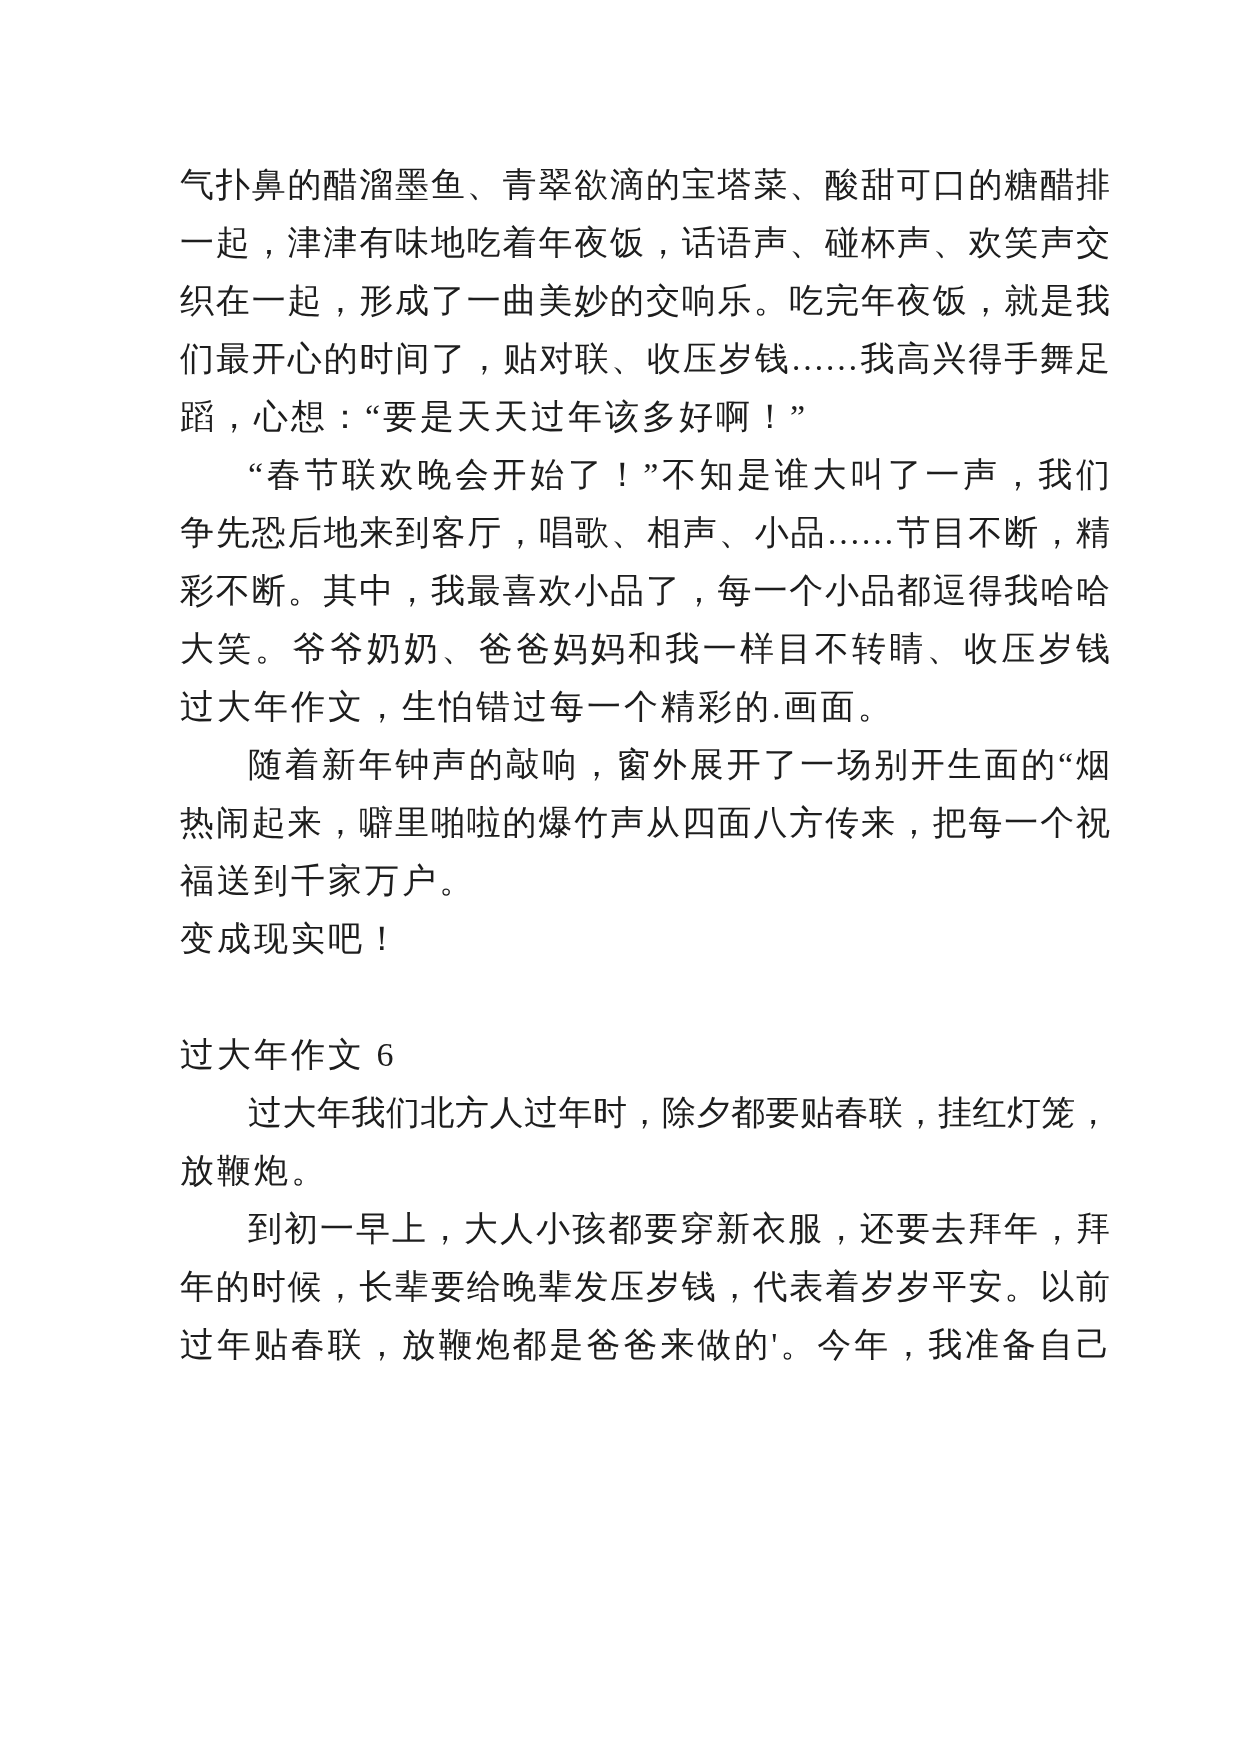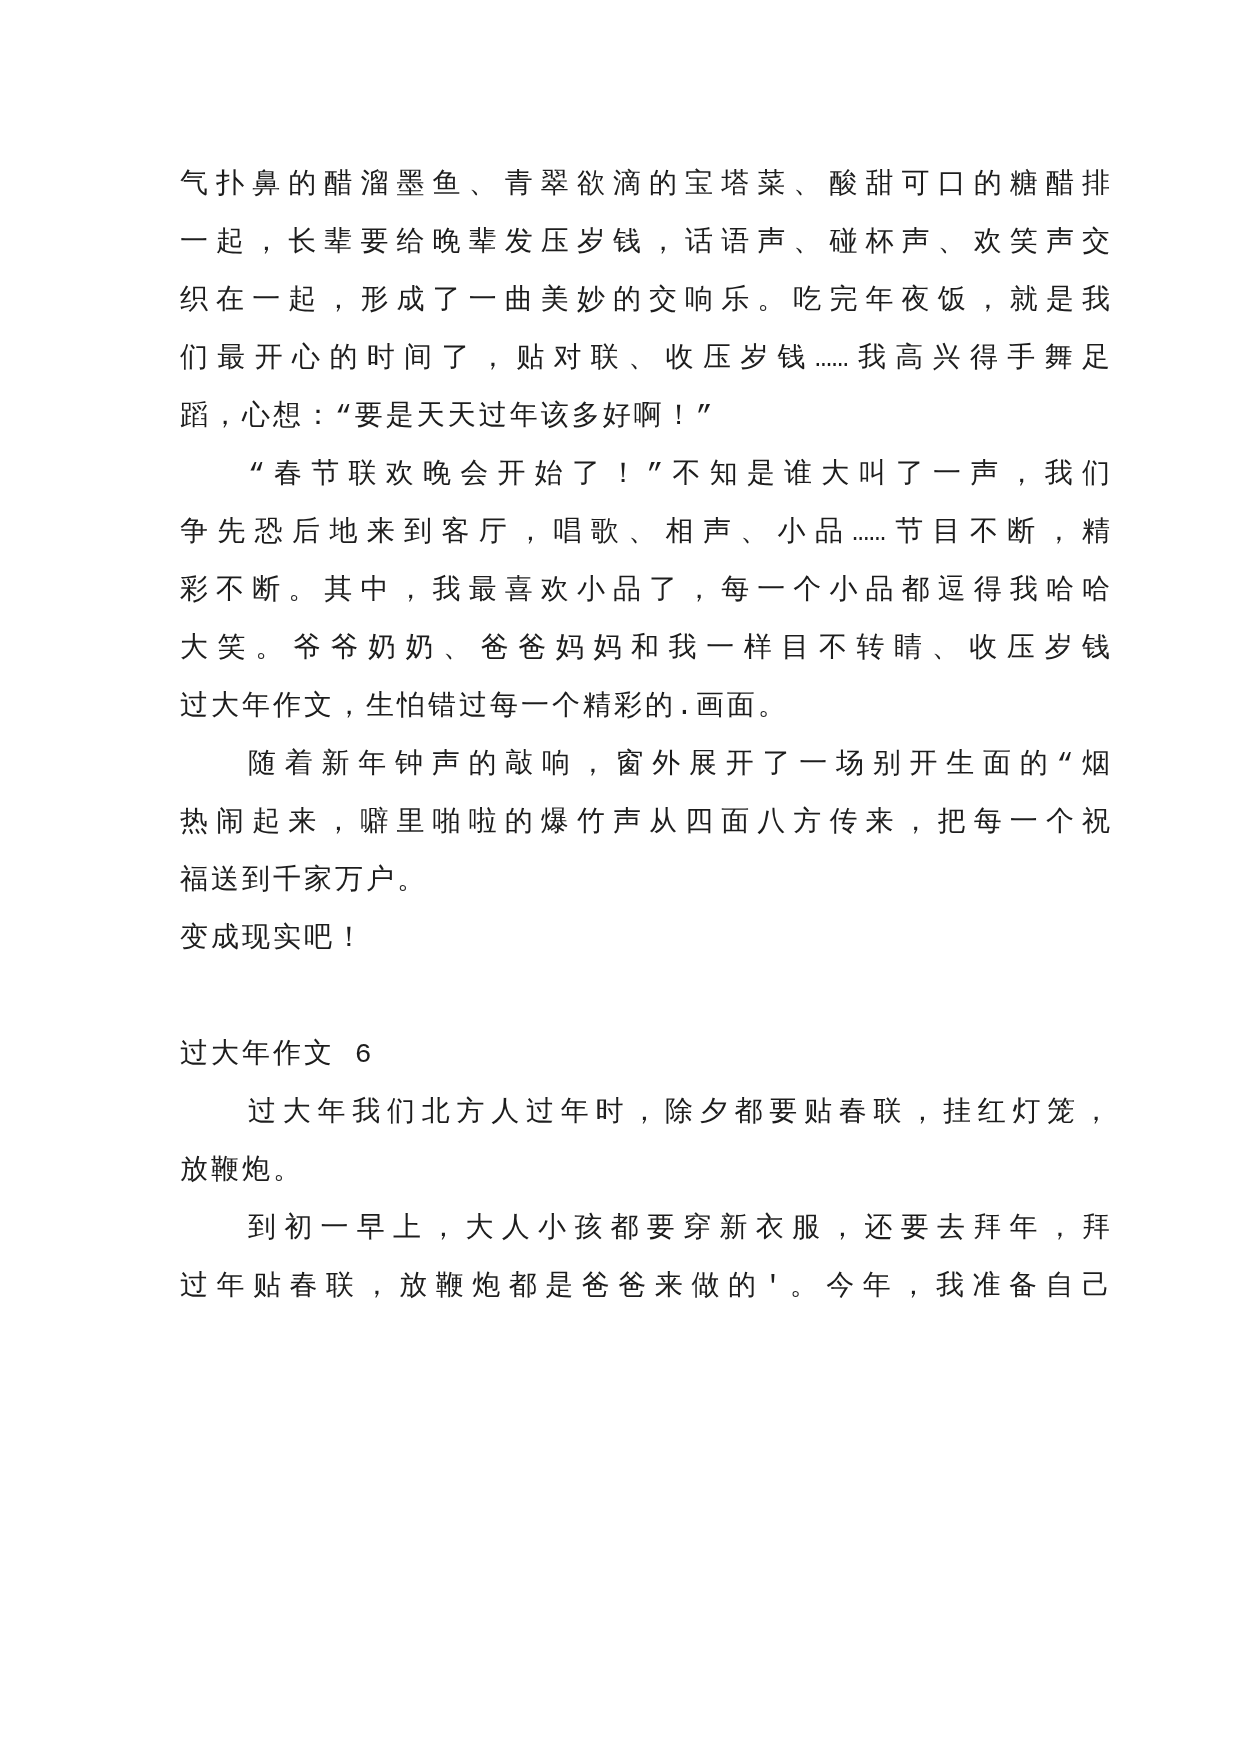--- a/index.html
+++ b/index.html
@@ -19,25 +19,24 @@
   }
   .content {
     position: absolute;
     left: 180px;
     top: 156px;
     width: 930px;
   }
   .line {
     height: 58px;
     line-height: 58px;
-    font-size: 28px;
+    font-size: 34px;
     letter-spacing: 3px;
     white-space: nowrap;
     overflow: hidden;
-    font-family: Liberation Mono, monospace;
   }
   .line.just {
     letter-spacing: 0;
     white-space: normal;
     text-align: justify;
     text-align-last: justify;
     text-justify: inter-character;
   }
   .line.ind {
     text-indent: 68px;
@@ -48,33 +47,34 @@
   .line.heading {
     letter-spacing: 3px;
   }
 </style>
 </head>
 <body>
 
 <div class="page">
   <div class="content">
       <div class="line just">气扑鼻的醋溜墨鱼、青翠欲滴的宝塔菜、酸甜可口的糖醋排</div>
-      <div class="line just">一起，长辈要给晚辈发压岁钱，话语声、碰杯声、欢笑声交</div>
+      <div class="line just">一起，津津有味地吃着年夜饭，话语声、碰杯声、欢笑声交</div>
       <div class="line just">织在一起，形成了一曲美妙的交响乐。吃完年夜饭，就是我</div>
       <div class="line just">们最开心的时间了，贴对联、收压岁钱……我高兴得手舞足</div>
       <div class="line">蹈，心想：“要是天天过年该多好啊！”</div>
       <div class="line just ind">“春节联欢晚会开始了！”不知是谁大叫了一声，我们</div>
       <div class="line just">争先恐后地来到客厅，唱歌、相声、小品……节目不断，精</div>
       <div class="line just">彩不断。其中，我最喜欢小品了，每一个小品都逗得我哈哈</div>
       <div class="line just">大笑。爷爷奶奶、爸爸妈妈和我一样目不转睛、收压岁钱</div>
       <div class="line">过大年作文，生怕错过每一个精彩的.画面。</div>
       <div class="line just ind">随着新年钟声的敲响，窗外展开了一场别开生面的“烟</div>
       <div class="line just">热闹起来，噼里啪啦的爆竹声从四面八方传来，把每一个祝</div>
       <div class="line">福送到千家万户。</div>
       <div class="line">变成现实吧！</div>
       <div class="line blank"></div>
       <div class="line heading">过大年作文 6</div>
       <div class="line just ind">过大年我们北方人过年时，除夕都要贴春联，挂红灯笼，</div>
       <div class="line">放鞭炮。</div>
       <div class="line just ind">到初一早上，大人小孩都要穿新衣服，还要去拜年，拜</div>
+      <div class="line just">年的时候，长辈要给晚辈发压岁钱，代表着岁岁平安。以前</div>
       <div class="line just">过年贴春联，放鞭炮都是爸爸来做的'。今年，我准备自己</div>
     </div>
 </div>
 
 </body></html>

